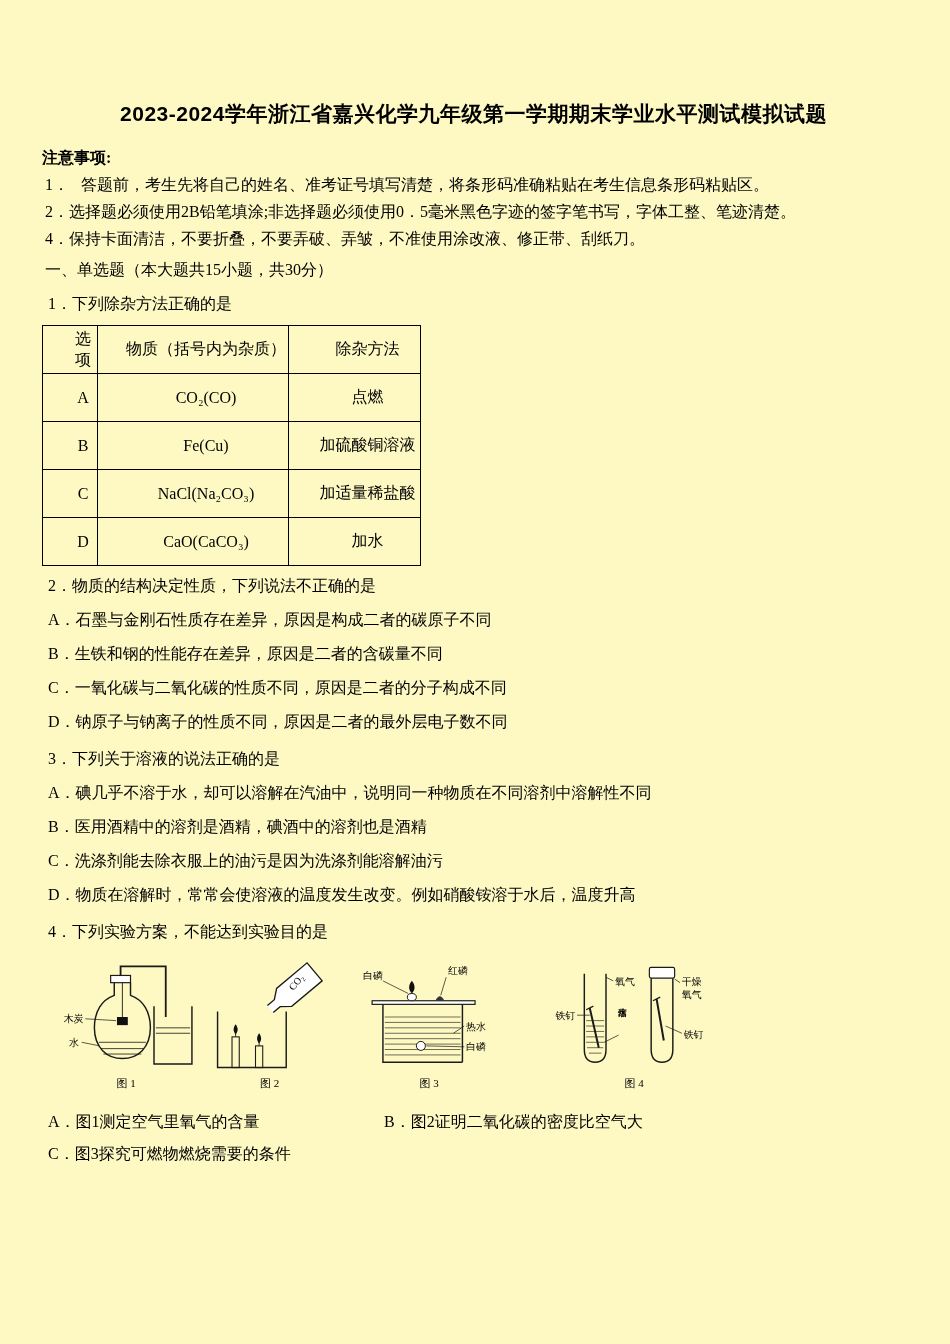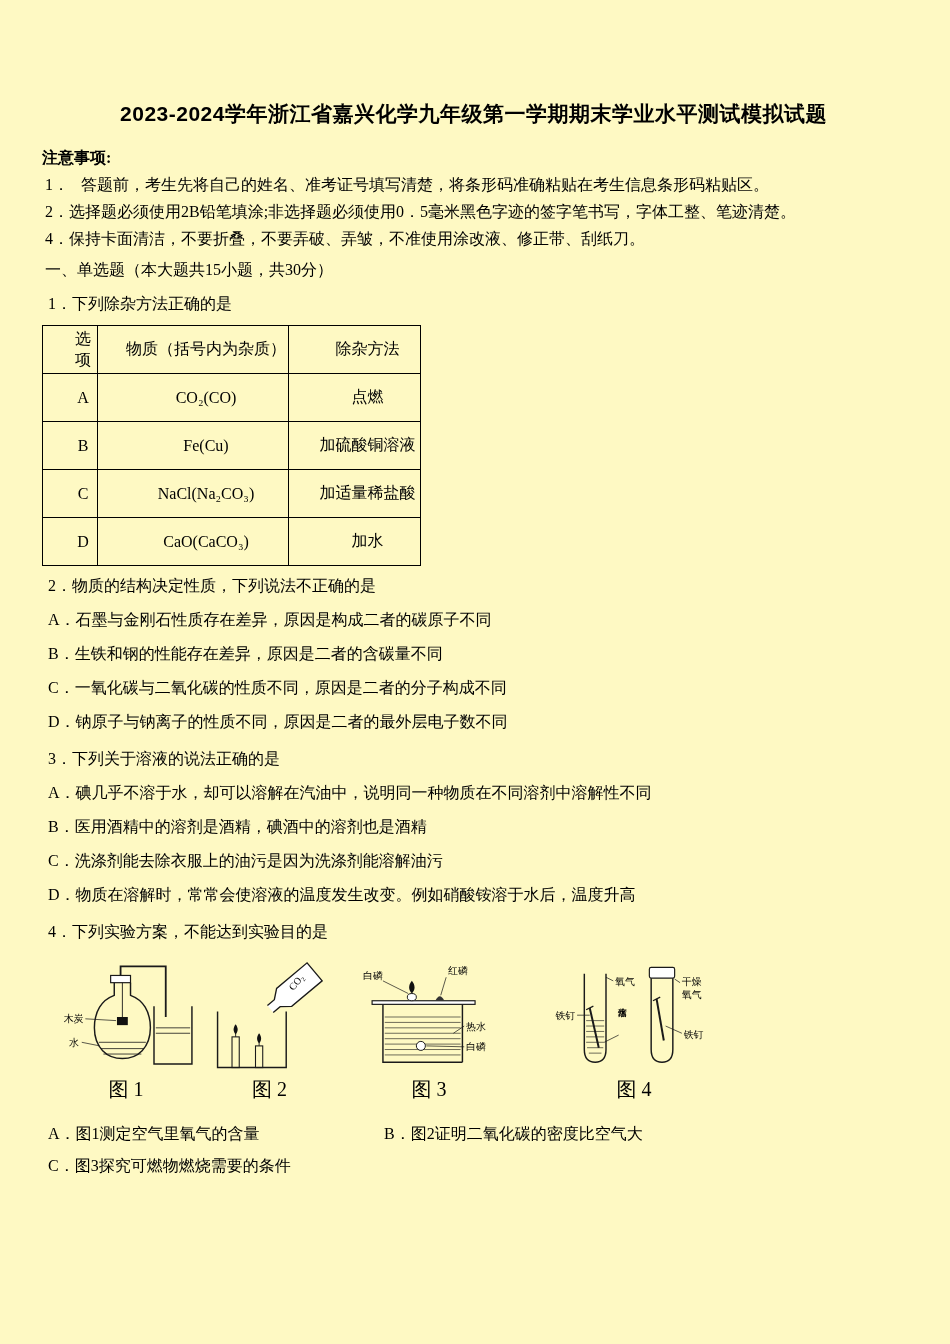--- a/index.html
+++ b/index.html
@@ -34,21 +34,21 @@
 
   .answer-row { margin-top: 11px; padding-left: 3px; font-size: 16px; }
   .answer-row span { display: inline-block; width: 166px; }
 
   .question { margin-top: 6px; font-family: Liberation Serif, serif; }
   .q-block { margin-top: 3px; }
 
   .figs { display: flex; align-items: flex-end; margin: 12px 0 4px 16px; }
   .fig-col { display: flex; flex-direction: column; align-items: center; }
   .fig-col svg { display: block; }
-  .fig-caption { font-size: 20px; margin-top: 3px; text-align: center; }
+  .fig-caption { font-size: 11px; margin-top: 3px; text-align: center; }
   .m1 { margin-right: 14px; } .m2 { margin-right: 30px; } .m3 { margin-right: 56px; }
 
   svg text { fill: #000; font-family: "Liberation Serif", "DejaVu Serif", serif; }
   .v-text { writing-mode: vertical-rl; }
 
   .q4-options {
     display: grid; grid-template-columns: 336px auto; row-gap: 2px;
     margin-top: 16px; padding-left: 6px; font-size: 16px; line-height: 30px;
   }
 </style>

